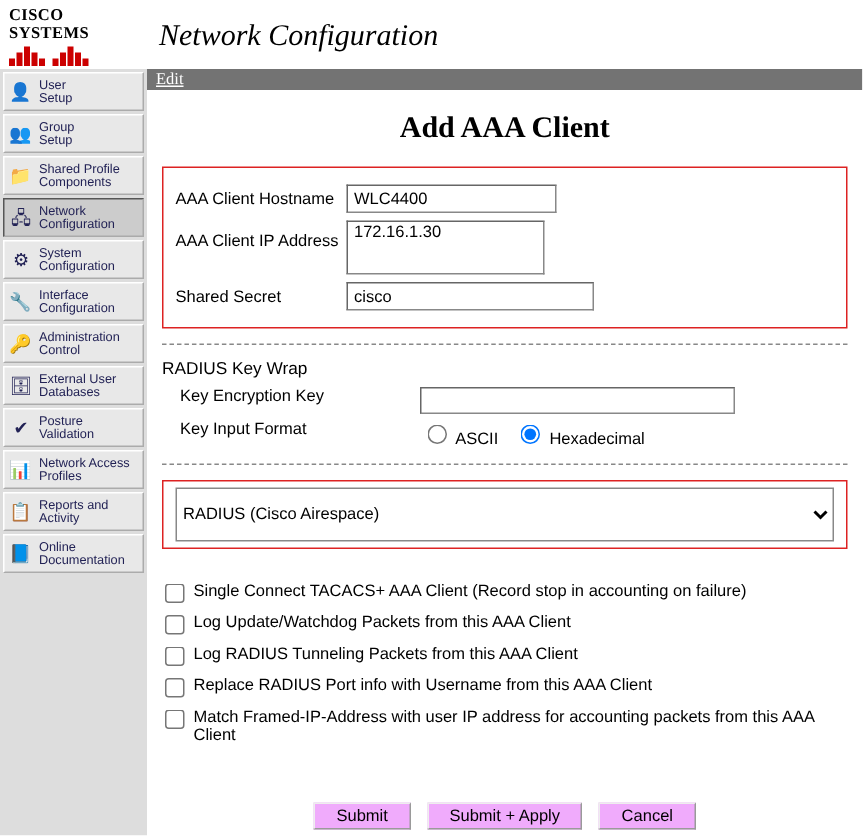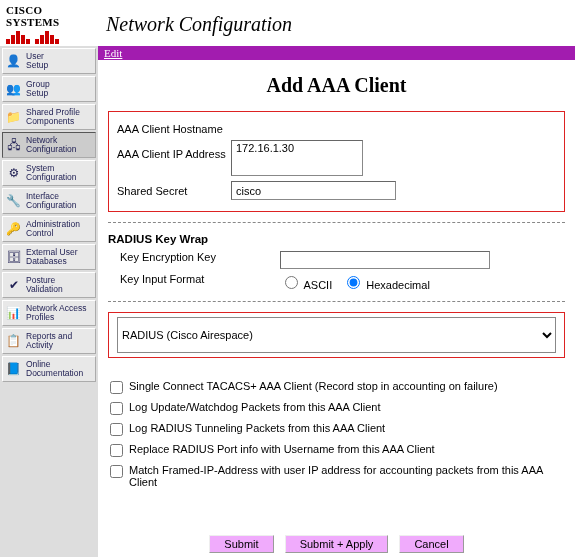--- a/index.html
+++ b/index.html
@@ -60,21 +60,21 @@
     flex-shrink:0;
     display:flex; align-items:center; justify-content:center;
     font-size:12px;
   }
   .main {
     flex:1;
     display:flex; flex-direction:column;
     overflow:hidden;
   }
   .menubar {
-    background:#a21caf; color:#fff;
+    background:#737373; color:#fff;
     font-size:11px; padding:1px 6px;
     font-family: "Times New Roman", serif;
   }
   .content {
     flex:1; overflow:auto;
     padding:4px 10px 4px 10px;
   }
   h2.addtitle {
     text-align:center;
     font-family:"Times New Roman", serif;
@@ -94,21 +94,21 @@
   textarea.fld {
     border:1px solid #888; font-size:11px; padding:1px 4px;
     border-top-color:#666; border-left-color:#666;
     font-family: Arial, sans-serif;
     resize:none; overflow-y:scroll;
   }
   select.fld {
     border:1px solid #888; height:36px; font-size:11px; background:#fff;
   }
   .hr-dashed { border:none; border-top:1px dashed #888; margin:10px 0;}
-  .section-head { font-weight:bold; margin:4px 0 6px 0; font-size:11.5px;}
+  .section-head { font-weight:normal; margin:4px 0 6px 0; font-size:11.5px;}
   .kwrap .lbl2 { width:160px; display:inline-block; font-size:11px;}
   .kwrap .row { margin:4px 12px; display:flex; align-items:flex-start;}
   .kwrap input.fld2 { flex:1; max-width:210px; border:1px solid #888; height:18px; border-top-color:#666; border-left-color:#666;}
   .radios label { margin-right:10px;}
   .cbrow { display:flex; align-items:flex-start; margin:7px 0; font-size:11px;}
   .cbrow input { margin:1px 6px 0 2px;}
   .cbrow span { flex:1;}
   .footer-btns {
     text-align:center; background:#fff; padding:6px 0 4px 0;
   }
@@ -213,20 +213,21 @@
         <span style="text-decoration:underline">Edit</span>
       </div>
 
       <div class="content">
 
         <h2 class="addtitle">Add AAA Client</h2>
 
         <div class="redbox">
           <div class="formrow">
             <span class="lbl">AAA Client Hostname</span>
+            <input type="text" class="fld" style="width: 140px;" value="WLC4400">
           </div>
           <div class="formrow" style="align-items:flex-start">
             <span class="lbl" style="padding-top:8px">AAA Client IP Address</span>
             <textarea class="fld" style="width: 132px; height: 36px;">172.16.1.30</textarea>
           </div>
           <div class="formrow">
             <span class="lbl">Shared Secret</span>
             <input type="text" class="fld" style="width: 165px;" value="cisco">
           </div>
         </div>

